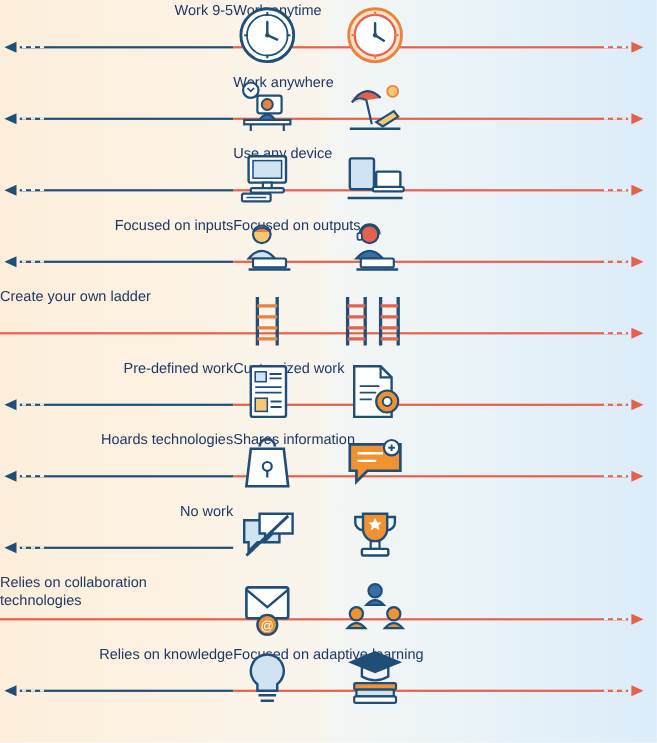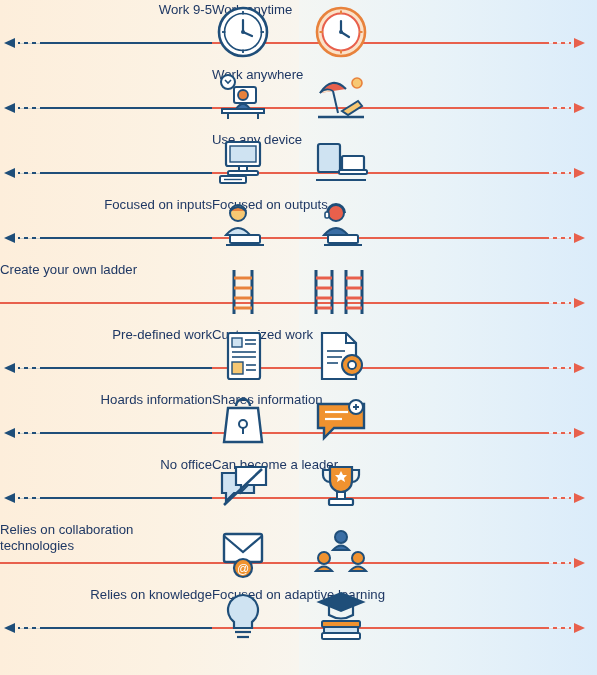--- a/index.html
+++ b/index.html
@@ -400,21 +400,21 @@
           <line x1="15" y1="28" x2="30" y2="28" stroke="#1f4e79" stroke-width="1.6"></line>
           <line x1="15" y1="34" x2="26" y2="34" stroke="#1f4e79" stroke-width="1.6"></line>
           <circle cx="40" cy="36" r="10" fill="#f0922f" stroke="#1f4e79" stroke-width="2"></circle>
           <circle cx="40" cy="36" r="4" fill="#fff" stroke="#1f4e79" stroke-width="1.8"></circle>
         </svg>
       </div>
     </div>
 
     <div class="row">
       <div class="left">
-        <div class="label">Hoards information</div>
+        <div class="label">Hoards technologies</div>
         <div class="arrow">
           <div class="arrow-line"></div>
             <div class="arrow-head"></div>
             <div class="arrow-dots"></div>
         </div>
       </div>
       <div class="right">
         <div class="label">Shares information</div>
         <div class="arrow">
           <div class="arrow-line"></div>
@@ -436,29 +436,21 @@
           <circle cx="46" cy="13" r="7" fill="#fff" stroke="#1f4e79" stroke-width="2"></circle>
           <path d="M43 13 l6 0 M46 10 l0 6" stroke="#1f4e79" stroke-width="1.8"></path>
           <line x1="15" y1="18" x2="38" y2="18" stroke="#fff" stroke-width="2.2"></line>
           <line x1="15" y1="25" x2="32" y2="25" stroke="#fff" stroke-width="2.2"></line>
         </svg>
       </div>
     </div>
 
     <div class="row">
       <div class="left">
-        <div class="label">No office</div>
-        <div class="arrow">
-          <div class="arrow-line"></div>
-            <div class="arrow-head"></div>
-            <div class="arrow-dots"></div>
-        </div>
-      </div>
-      <div class="right">
-        <div class="label">Can become a leader</div>
+        <div class="label">No work</div>
         <div class="arrow">
           <div class="arrow-line"></div>
             <div class="arrow-head"></div>
             <div class="arrow-dots"></div>
         </div>
       </div>
       <div class="icon-left">
         <svg width="58" height="56" viewBox="0 0 58 56">
           <path d="M8 14 h32 v20 h-20 l-8 8 v-8 h-4 z" fill="#cfe3f2" stroke="#1f4e79" stroke-width="2.2"></path>
           <path d="M22 8 h30 v18 h-18 l-7 7 v-7 h-5 z" fill="#fff" stroke="#1f4e79" stroke-width="2.2"></path>

